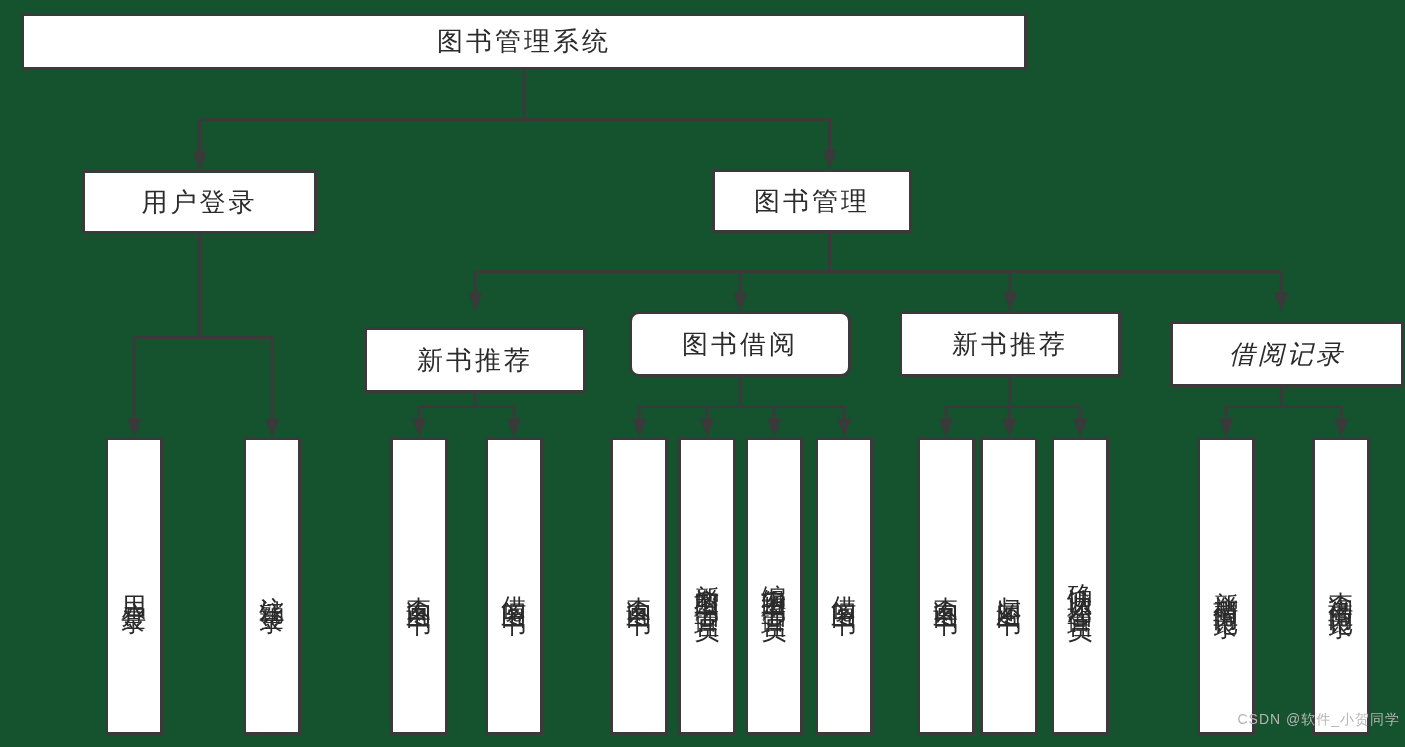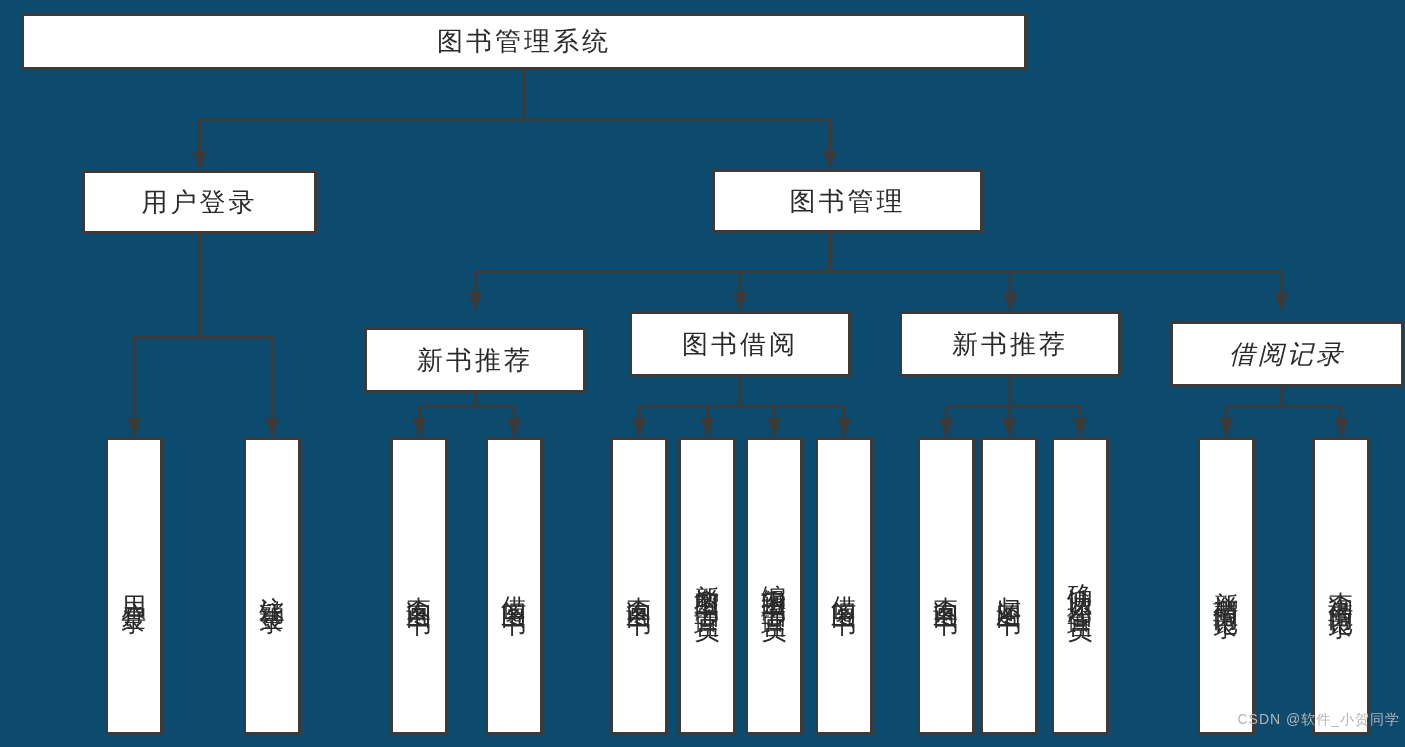--- a/index.html
+++ b/index.html
@@ -1,17 +1,17 @@
 <!DOCTYPE html>
 <html><head>
 <meta charset="utf-8">
 <style>
   html,body { margin:0; padding:0; background:#ffffff; }
   .canvas {
-    position:relative; width:1405px; height:747px; background:#0c4a6e;
+    position:relative; width:1405px; height:747px; background:#14532d;
     font-family:"Liberation Sans","DejaVu Sans",sans-serif;
     color:#2b2b2b; overflow:hidden;
   }
   #connectors { position:absolute; left:0; top:0; z-index:1; }
   .box {
     position:absolute; box-sizing:border-box;
     border:3px solid #3a3a3a; background:#ffffff;
     display:flex; align-items:center; justify-content:center;
     z-index:2;
   }
@@ -85,28 +85,28 @@
       <polygon points="1334,418 1348,418 1341,438" fill="#3a3a3a"></polygon>
     </svg>
 
   <div class="box" style="left:21px; top:13px; width:1006px; height:57px;">
     <span class="h-label">图书管理系统</span>
   </div>
 
   <div class="box" style="left:82px; top:170px; width:235px; height:64px;">
     <span class="h-label">用户登录</span>
   </div>
-  <div class="box" style="left:712px; top:169px; width:271px; height:64px;">
+  <div class="box" style="left:712px; top:169px; width:200px; height:64px;">
     <span class="h-label">图书管理</span>
   </div>
 
   <div class="box" style="left:364px; top:311px; width:222px; height:66px;margin-top:16px;">
     <span class="h-label">新书推荐</span>
   </div>
-  <div class="box" style="left:629px; top:311px; width:222px; height:66px;">
+  <div class="box" style="left:629px; top:311px; width:222px; height:66px;border-radius:10px;">
     <span class="h-label">图书借阅</span>
   </div>
   <div class="box" style="left:899px; top:311px; width:222px; height:66px;">
     <span class="h-label">新书推荐</span>
   </div>
   <div class="box" style="left:1170px; top:321px; width:234px; height:66px;font-style:italic;">
     <span class="h-label">借阅记录</span>
   </div>
 
   <div class="box leaf" style="left:105px; top:437px; width:58px; height:298px;">

